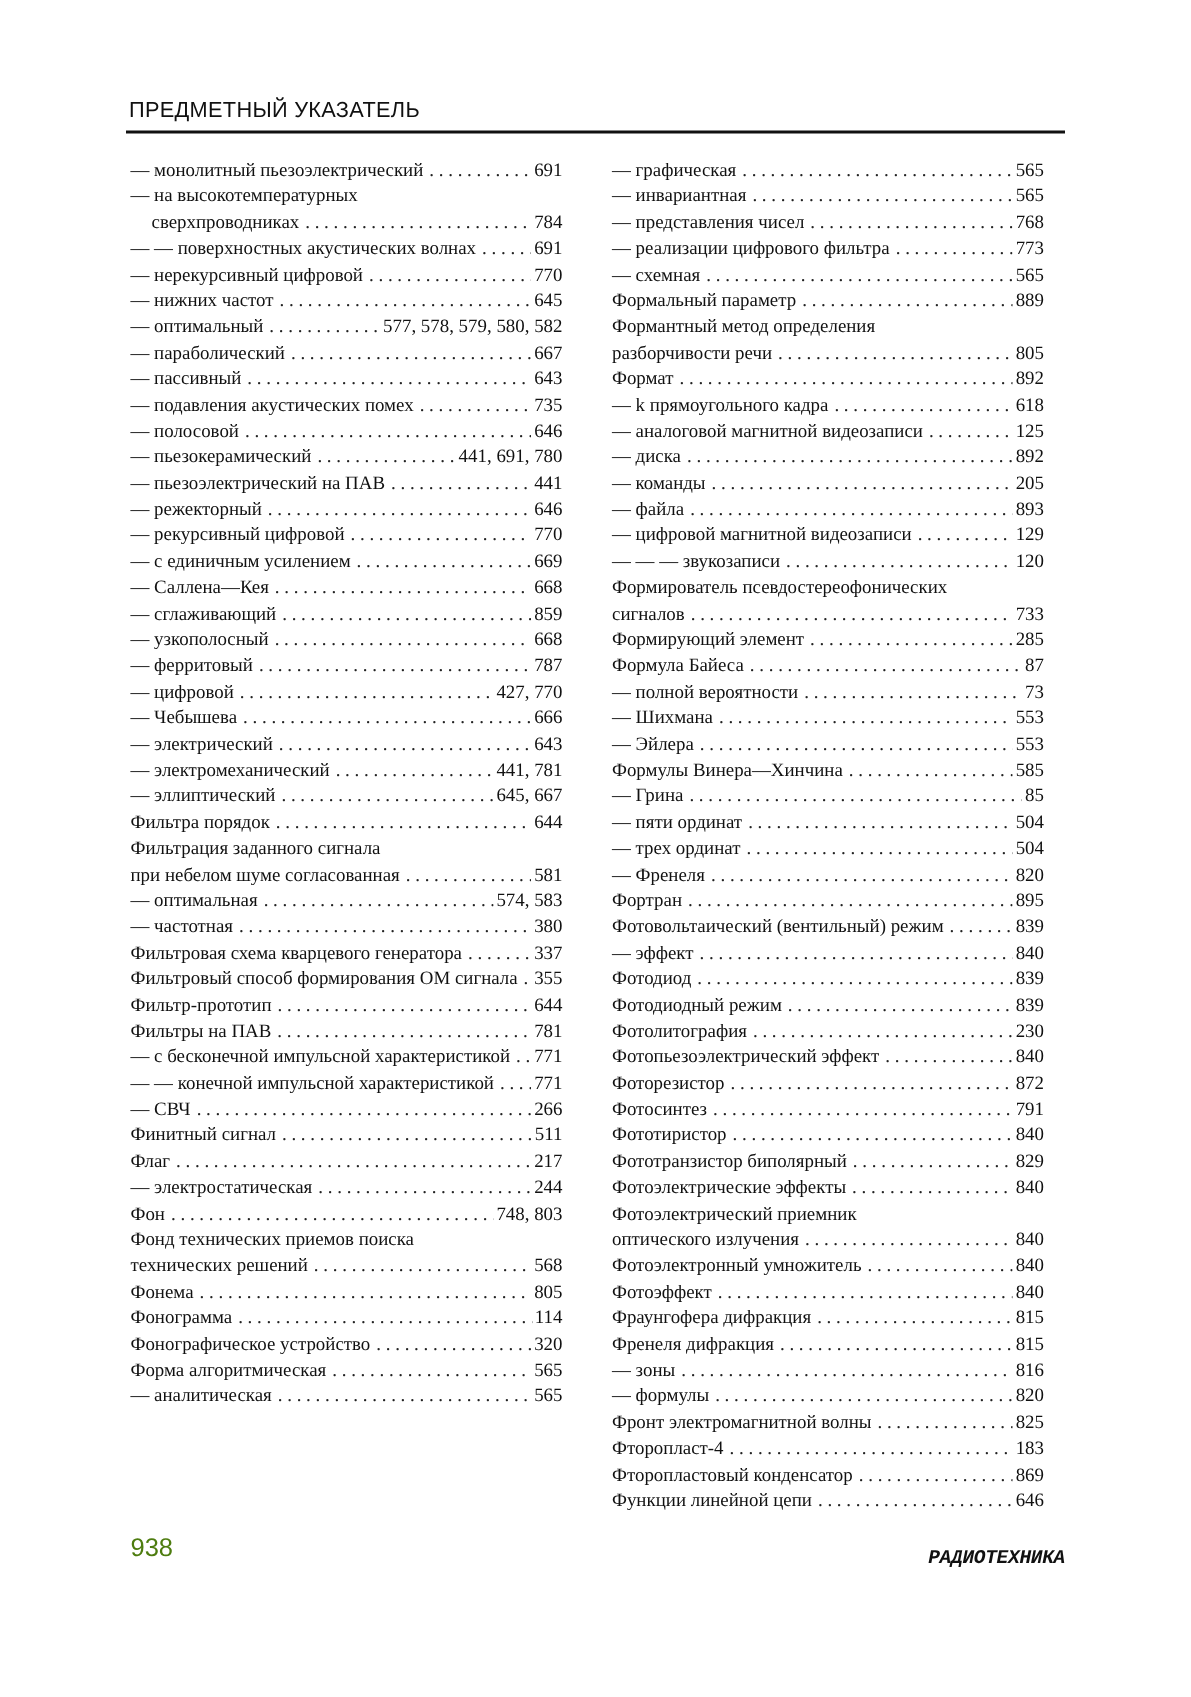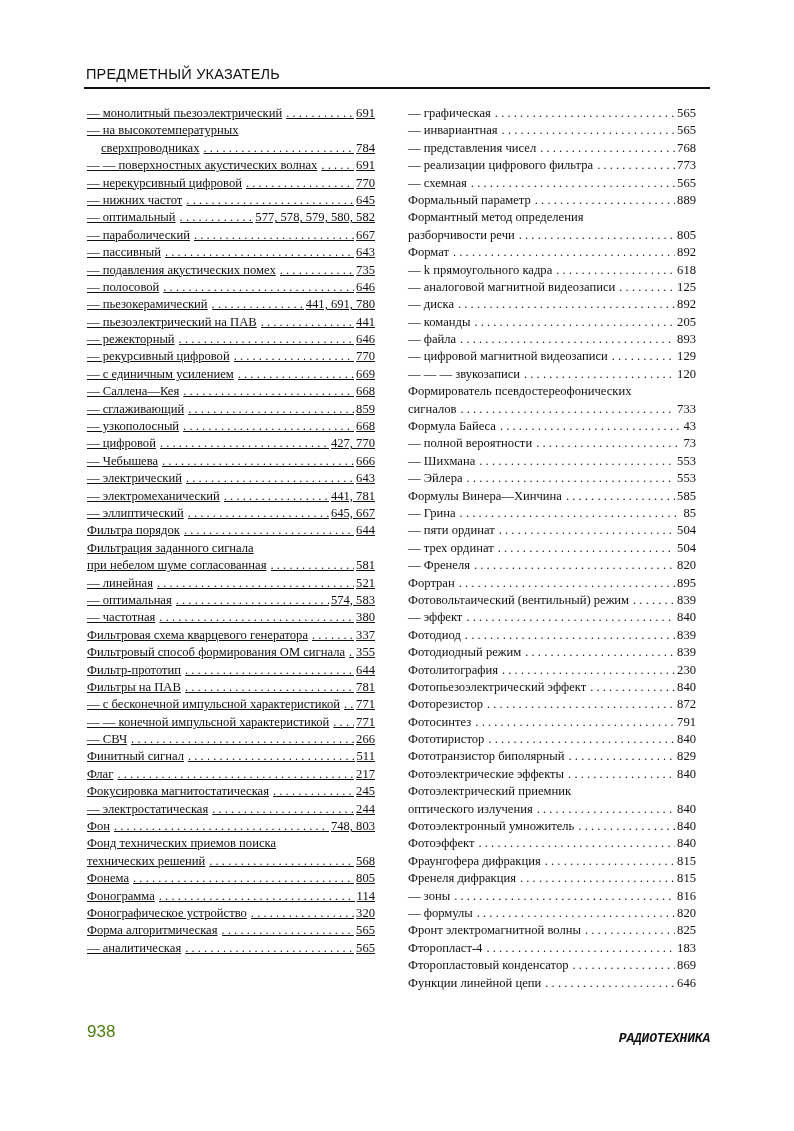--- a/index.html
+++ b/index.html
@@ -11,21 +11,21 @@
     letter-spacing: 0.2px; color: #111;
   }
   .head-rule {
     position: absolute; left: 84px; top: 87px; width: 626px; height: 0;
     border-top: 2px solid #111;
   }
   .col {
     position: absolute; top: 105px; width: 288px;
     font-family: "Liberation Serif", serif; font-size: 12.6px; line-height: 17.4px;
   }
-  .col-left { left: 87px; text-decoration: underline; }
+  .col-left { left: 87px; }
   .col-right { left: 408px; }
   .entry { display: flex; align-items: baseline; white-space: nowrap; height: 17.4px; }
   .entry .term { flex: 0 0 auto; }
   .entry .leader {
     flex: 1 1 auto; overflow: hidden; margin: 0 2px 0 4px;
     letter-spacing: 2.6px; color: #222;
   }
   .entry .leader::before { content: ". . . . . . . . . . . . . . . . . . . . . . . . . . . . . . . . . . . . . . . . . . . . . . . . . . . . . . . . . . . . . . . . . . . ."; letter-spacing: 0; }
   .entry .pages { flex: 0 0 auto; }
   .entry.indent { padding-left: 14px; }
@@ -137,20 +137,25 @@
         <span class="term">— сглаживающий</span>
         <span class="leader"></span>
         <span class="pages">859</span>
       </div>
       <div class="entry">
         <span class="term">— узкополосный</span>
         <span class="leader"></span>
         <span class="pages">668</span>
       </div>
       <div class="entry">
+        <span class="term">— ферритовый</span>
+        <span class="leader"></span>
+        <span class="pages">787</span>
+      </div>
+      <div class="entry">
         <span class="term">— цифровой</span>
         <span class="leader"></span>
         <span class="pages">427, 770</span>
       </div>
       <div class="entry">
         <span class="term">— Чебышева</span>
         <span class="leader"></span>
         <span class="pages">666</span>
       </div>
       <div class="entry">
@@ -177,25 +182,20 @@
         <span class="term">Фильтрация заданного сигнала</span>
         <span class="leader"></span>
         <span class="pages"></span>
       </div>
       <div class="entry">
         <span class="term">при небелом шуме согласованная</span>
         <span class="leader"></span>
         <span class="pages">581</span>
       </div>
       <div class="entry">
-        <span class="term">— линейная</span>
-        <span class="leader"></span>
-        <span class="pages">521</span>
-      </div>
-      <div class="entry">
         <span class="term">— оптимальная</span>
         <span class="leader"></span>
         <span class="pages">574, 583</span>
       </div>
       <div class="entry">
         <span class="term">— частотная</span>
         <span class="leader"></span>
         <span class="pages">380</span>
       </div>
       <div class="entry">
@@ -235,25 +235,20 @@
       </div>
       <div class="entry">
         <span class="term">Финитный сигнал</span>
         <span class="leader"></span>
         <span class="pages">511</span>
       </div>
       <div class="entry">
         <span class="term">Флаг</span>
         <span class="leader"></span>
         <span class="pages">217</span>
-      </div>
-      <div class="entry">
-        <span class="term">Фокусировка магнитостатическая</span>
-        <span class="leader"></span>
-        <span class="pages">245</span>
       </div>
       <div class="entry">
         <span class="term">— электростатическая</span>
         <span class="leader"></span>
         <span class="pages">244</span>
       </div>
       <div class="entry">
         <span class="term">Фон</span>
         <span class="leader"></span>
         <span class="pages">748, 803</span>
@@ -379,23 +374,28 @@
         <span class="term">Формирователь псевдостереофонических</span>
         <span class="leader"></span>
         <span class="pages"></span>
       </div>
       <div class="entry">
         <span class="term">сигналов</span>
         <span class="leader"></span>
         <span class="pages">733</span>
       </div>
       <div class="entry">
+        <span class="term">Формирующий элемент</span>
+        <span class="leader"></span>
+        <span class="pages">285</span>
+      </div>
+      <div class="entry">
         <span class="term">Формула Байеса</span>
         <span class="leader"></span>
-        <span class="pages">43</span>
+        <span class="pages">87</span>
       </div>
       <div class="entry">
         <span class="term">— полной вероятности</span>
         <span class="leader"></span>
         <span class="pages">73</span>
       </div>
       <div class="entry">
         <span class="term">— Шихмана</span>
         <span class="leader"></span>
         <span class="pages">553</span>

